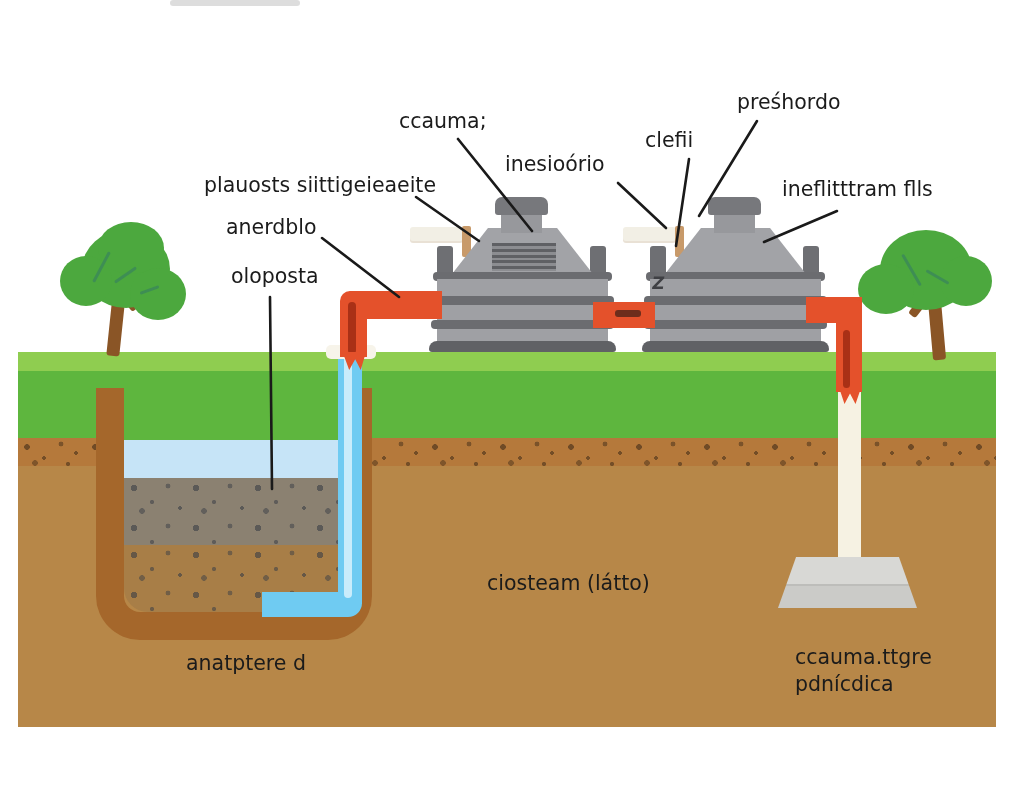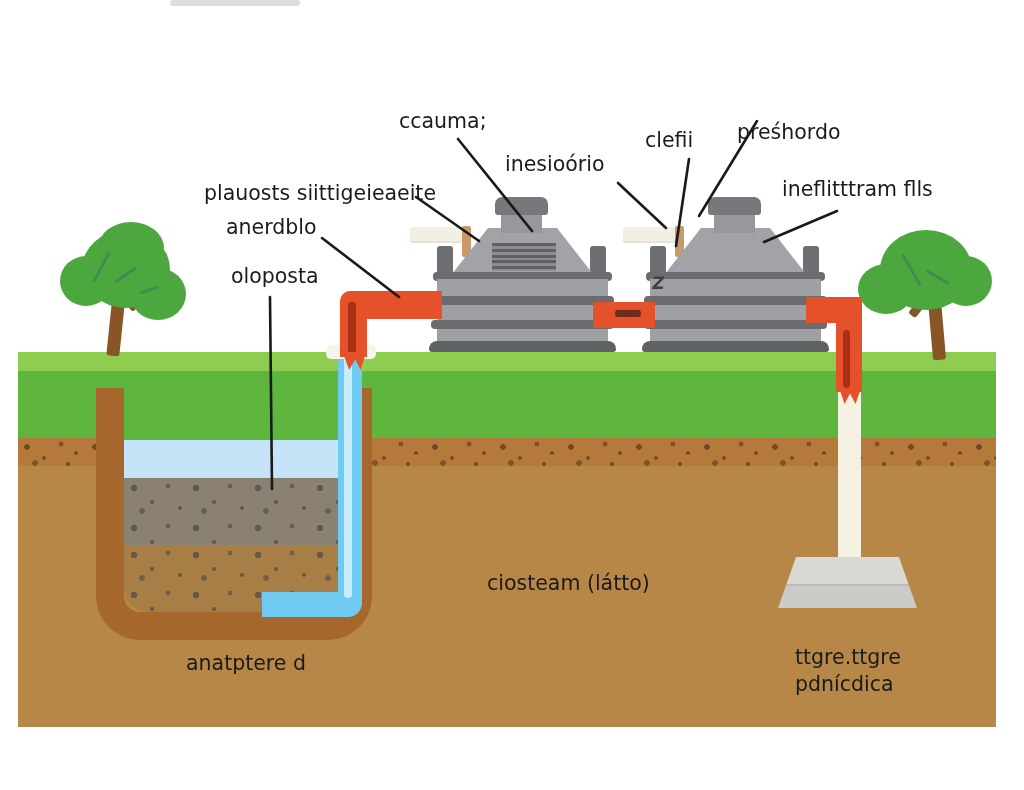--- a/index.html
+++ b/index.html
@@ -5,26 +5,26 @@
   html,body{margin:0;padding:0;background:#fff;}
   #canvas{position:relative;width:1024px;height:790px;background:#ffffff;overflow:hidden;
           font-family:"DejaVu Sans",sans-serif;}
   #canvas *{position:absolute;box-sizing:border-box;}
 
   
   .title{left:0;top:34px;width:1024px;text-align:center;font-size:40px;font-weight:700;
          color:#161616;letter-spacing:.5px;}
   .lbl{font-size:20.5px;color:#1b1b1b;white-space:nowrap;line-height:27px;}
   #lbl-scum{left:399px;top:108px;}
-  #lbl-inlet{left:204px;top:172px;margin-top:8px;}
+  #lbl-inlet{left:204px;top:172px;}
   #lbl-anaerobic{left:226px;top:214px;}
   #lbl-effluent{left:231px;top:263px;}
   #lbl-inspection{left:505px;top:151px;}
   #lbl-vent{left:645px;top:127px;}
-  #lbl-lid{left:737px;top:89px;margin-top:30px;}
+  #lbl-lid{left:737px;top:89px;}
   #lbl-infiltration{left:782px;top:176px;}
   #lbl-system{left:487px;top:570px;}
   #lbl-pit{left:146px;top:650px;width:200px;text-align:center;}
   #lbl-filter{left:795px;top:644px;text-align:left;}
 
   
   #ground{left:18px;top:352px;width:978px;height:375px;}
   .grass-light{left:0;top:0;width:978px;height:20px;background:#8FCD50;}
   .grass-main{left:0;top:19px;width:978px;height:67px;background:#5EB63E;}
   .topsoil{left:0;top:86px;width:978px;height:29px;background:#B5793B;}
@@ -221,17 +221,17 @@
   <div class="lbl" id="lbl-effluent">oloposta</div>
   <div class="lbl" id="lbl-inspection">inesioório</div>
   <div class="lbl" id="lbl-vent">clefii</div>
   <div class="lbl" id="lbl-lid">preśhordo</div>
   <div class="lbl" id="lbl-infiltration">ineflitttram flls</div>
   <div class="lbl" id="lbl-system">ciosteam (látto)</div>
   <div class="lbl" id="lbl-pit">
     <span style="position:static;display:block;">anatptere d</span>
   </div>
   <div class="lbl" id="lbl-filter">
-    <span style="position:static;display:block;">ttgre.ttgre</span>
+    <span style="position:static;display:block;">ccauma.ttgre</span>
     <span style="position:static;display:block;">pdnícdica</span>
   </div>
 
 </div>
 
 </body></html>

